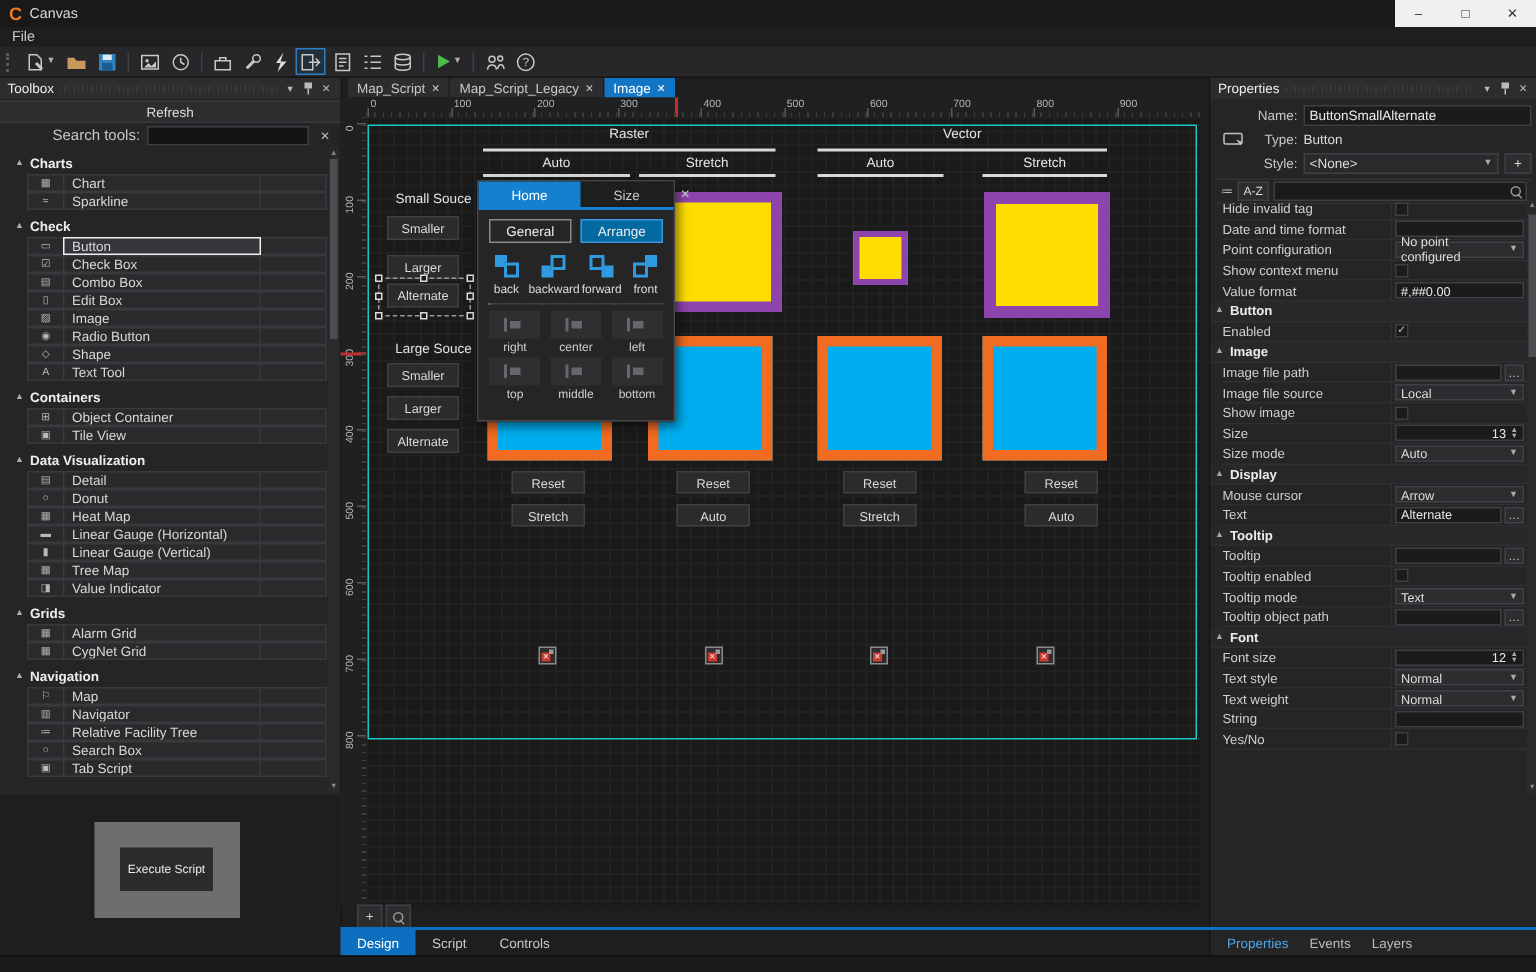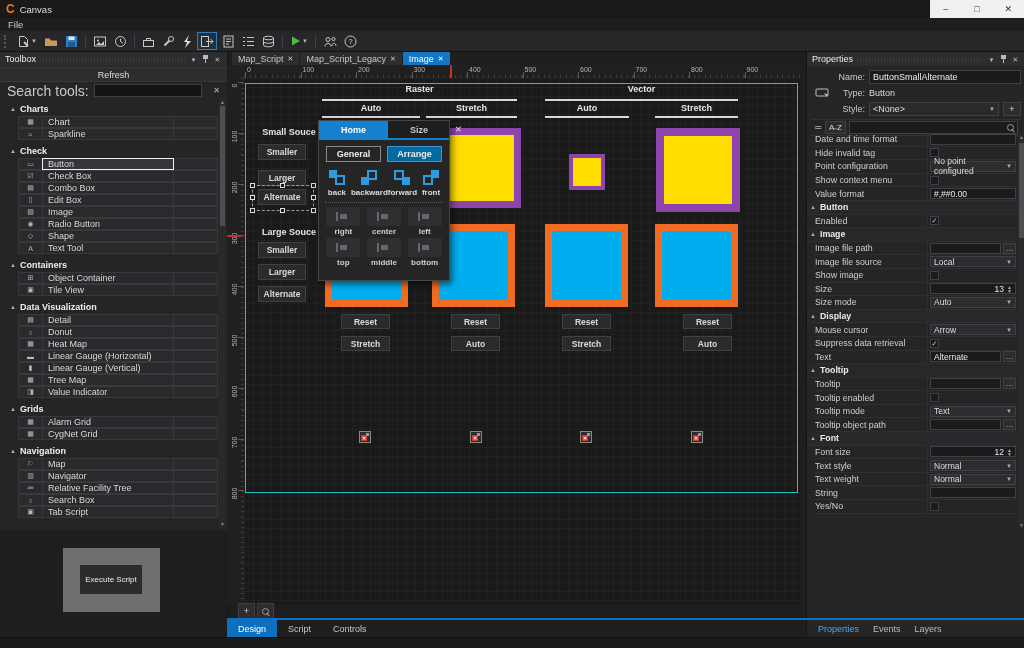--- a/index.html
+++ b/index.html
@@ -27,21 +27,21 @@
   .panel-title{font-size:9px;color:#ededed;white-space:nowrap;}
   .panel-deco{flex:1;height:5px;background:repeating-linear-gradient(90deg,#3e3e42 0 1px,transparent 1px 3px);opacity:.65;}
   .panel-icon{font-size:7px;color:#bbb;width:9px;text-align:center;line-height:1;}
   .pin-icon{position:relative;width:7px;height:9px;}
   .pin-icon::before{content:"";position:absolute;left:1px;top:0;width:5px;height:4px;background:#bbb;}
   .pin-icon::after{content:"";position:absolute;left:3px;top:4px;width:1px;height:4px;background:#bbb;}
   
   .toolbox{position:absolute;left:0;top:52px;width:227px;bottom:11px;background:#252526;border-right:1px solid #141414;}
   .refresh-bar{height:13px;margin-top:1px;background:#2d2d30;border-top:1px solid #39393d;border-bottom:1px solid #39393d;display:flex;align-items:center;justify-content:center;font-size:9px;color:#dedede;}
   .search-row{height:17px;display:flex;align-items:center;gap:5px;padding:0 7px;}
-  .search-label{font-size:14px;color:#c8c8c8;}
+  .search-label{font-size:10px;color:#c8c8c8;margin-left:28px;}
   .search-input{width:106px;height:11px;background:#141414;border:1px solid #3f3f46;}
   .clear-x{margin-left:auto;font-size:8px;color:#bbb;}
   .tb-list{position:absolute;left:0;top:46px;right:9px;height:430px;overflow:hidden;}
   .tb-cat{display:flex;align-items:center;gap:4px;height:15px;margin-top:3px;padding-left:10px;font-size:9px;font-weight:bold;color:#eeeeee;}
   .tb-cat .arrow{font-size:6px;color:#b0b0b0;}
   .tb-item{display:flex;height:12px;margin-left:18px;box-sizing:border-box;}
   .tb-item > span{box-sizing:border-box;background:#2a2a2d;border:1px solid #39393d;}
   .icon-cell{width:24px;border-right:none !important;display:flex;align-items:center;justify-content:center;font-size:7px;color:#b9b9b9;}
   .label-cell{width:132px;display:flex;align-items:center;padding-left:5px;font-size:9px;color:#d8d8d8;overflow:hidden;white-space:nowrap;}
   .extra-cell{flex:1;border-left:none !important;}
@@ -63,21 +63,21 @@
   .h-ruler::after{content:"";position:absolute;left:0;right:0;bottom:0;height:3px;background:repeating-linear-gradient(90deg,#3c3c3c 0 1px,transparent 1px 5.55px);}
   .h-label{position:absolute;top:1px;font-size:7px;color:#b4b4b4;}
   .h-major{position:absolute;bottom:0;width:1px;height:6px;background:#5a5a5a;}
   .h-marker{position:absolute;top:0;bottom:0;width:2px;background:#c03030;}
   .v-ruler{position:absolute;left:0;top:26px;width:17px;height:526px;background:#202020;border-right:1px solid #303030;}
   .v-ruler::after{content:"";position:absolute;top:0;bottom:0;right:0;width:3px;background:repeating-linear-gradient(#3c3c3c 0 1px,transparent 1px 5.1px);}
   .v-label{position:absolute;left:0;width:14px;text-align:center;font-size:7px;color:#b4b4b4;transform:rotate(-90deg);}
   .v-major{position:absolute;right:0;height:1px;width:6px;background:#5a5a5a;}
   .v-marker{position:absolute;left:0;right:0;height:2px;background:#c03030;}
   .surface{position:absolute;left:17px;top:26px;width:556px;height:526px;background:#1a1a1a;overflow:hidden;
-           background-image:linear-gradient(#212121 1px,transparent 1px),linear-gradient(90deg,#212121 1px,transparent 1px);background-size:9px 9px;font-weight:bold;}
+           background-image:linear-gradient(#212121 1px,transparent 1px),linear-gradient(90deg,#212121 1px,transparent 1px);background-size:9px 9px;}
   .bounds{position:absolute;left:1px;top:5px;width:551px;height:408px;border:1px solid var(--bounds);}
   .cv-h{position:absolute;top:6px;text-align:center;font-size:9px;color:#e6e6e6;}
   .cv-line{position:absolute;height:2px;background:#d8d8d8;}
   .cv-sub{position:absolute;top:25px;text-align:center;font-size:9px;color:#e6e6e6;}
   .sq{position:absolute;box-sizing:border-box;}
   .sq.yp{background:var(--yellow);border:7px solid var(--purple);}
   .sq.co{background:var(--cyan);border:7px solid var(--orange);}
   .cv-label{position:absolute;left:10px;width:70px;text-align:center;font-size:9px;color:#e2e2e2;}
   .cv-btn{position:absolute;box-sizing:border-box;background:#2b2b2b;border:1px solid #3f3f46;color:#dadada;font-size:8.5px;display:flex;align-items:center;justify-content:center;}
   .adorner{position:absolute;left:8px;top:107px;width:60px;height:24px;border:1px dashed #9a9a9a;}
@@ -765,29 +765,29 @@
       <div class="filter-bar">
         <span class="cat-icon">≔</span>
         <span class="az-btn">A-Z</span>
         <span class="filter-input">
             <span class="mag"></span>
           </span>
       </div>
     </div>
     <div class="grid" id="prop-grid">
         <div class="g-row">
+          <span class="g-label">Hide invalid tag</span>
+          <span class="g-val">
+            <span class="v-check"></span>
+          </span>
+        </div>
+        <div class="g-row">
           <span class="g-label">Date and time format</span>
           <span class="g-val">
             <span class="v-input"></span>
-          </span>
-        </div>
-        <div class="g-row">
-          <span class="g-label">Hide invalid tag</span>
-          <span class="g-val">
-            <span class="v-check"></span>
           </span>
         </div>
         <div class="g-row">
           <span class="g-label">Point configuration</span>
           <span class="g-val">
             <span class="v-select">
               <span>No point configured</span>
               <span class="dd">▼</span>
             </span>
           </span>
@@ -868,26 +868,20 @@
         <div class="g-row">
           <span class="g-label">Mouse cursor</span>
           <span class="g-val">
             <span class="v-select">
               <span>Arrow</span>
               <span class="dd">▼</span>
             </span>
           </span>
         </div>
         <div class="g-row">
-          <span class="g-label">Suppress data retrieval</span>
-          <span class="g-val">
-            <span class="v-check">✓</span>
-          </span>
-        </div>
-        <div class="g-row">
           <span class="g-label">Text</span>
           <span class="g-val">
             <span class="v-input">Alternate</span>
             <span class="v-ell">…</span>
           </span>
         </div>
         <div class="g-cat">
           <span class="arrow">▲</span>
           <span>Tooltip</span>
         </div>

